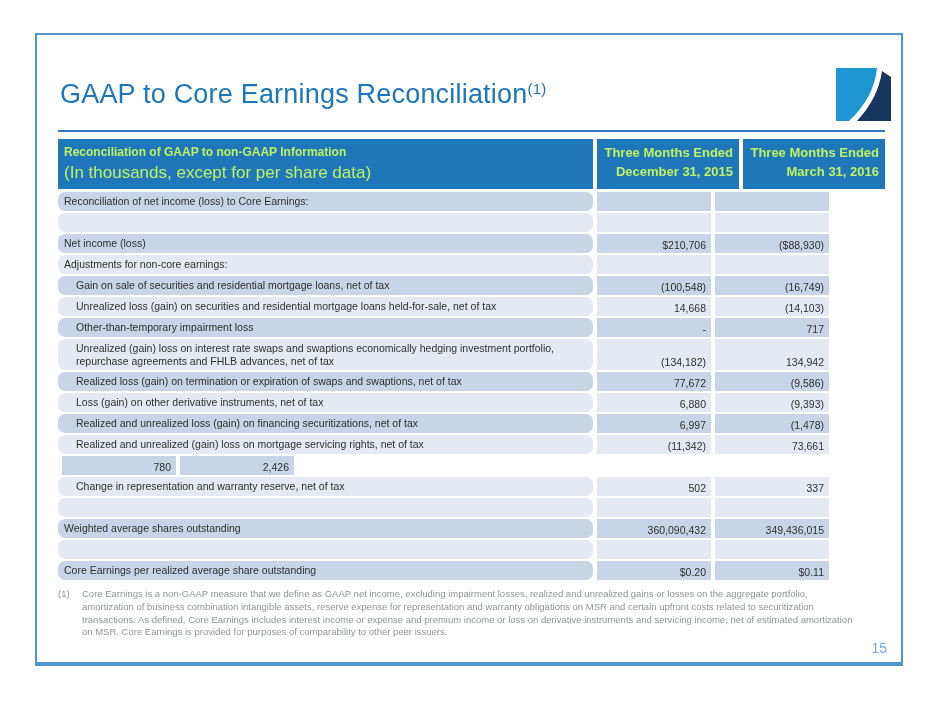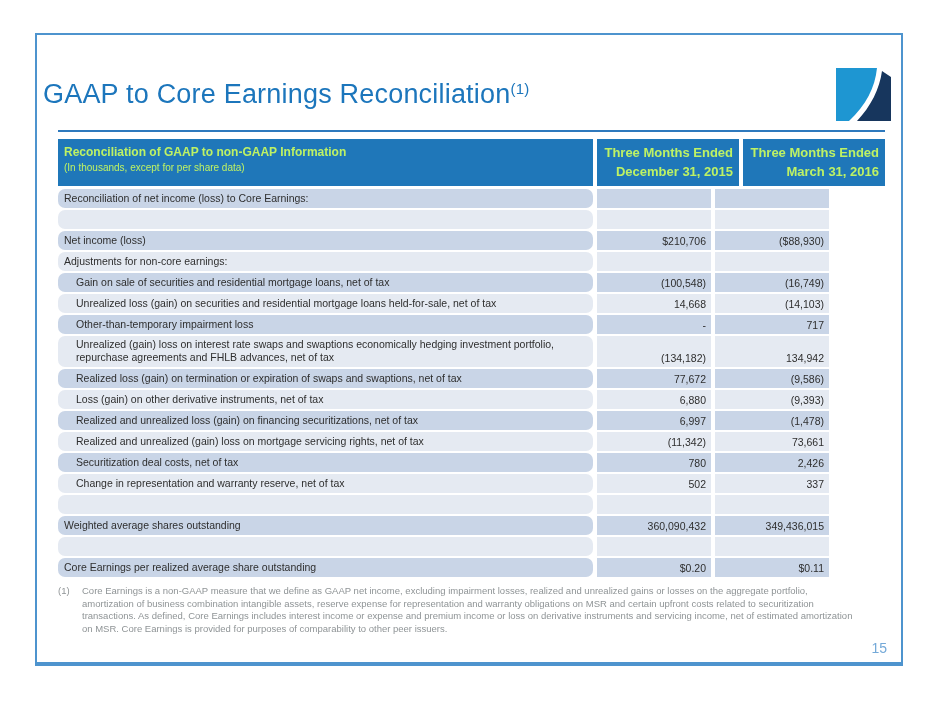--- a/index.html
+++ b/index.html
@@ -15,33 +15,33 @@
     --logo-light:#1e96d2;
     --logo-navy:#17365d;
   }
   *{box-sizing:border-box;margin:0;padding:0;}
   html,body{width:940px;height:705px;background:#ffffff;overflow:hidden;
     font-family:"Liberation Sans", sans-serif;}
   .frame{position:absolute;left:35px;top:33px;width:868px;height:633px;
     background:#fff;border:2px solid var(--frame-border);border-bottom-width:4px;
     overflow:hidden;}
   .logo{position:absolute;top:33px;right:10px;width:55px;height:53px;}
-  .slide-title{position:absolute;left:6px;top:44px;font-size:27px;
+  .slide-title{position:absolute;left:23px;top:44px;font-size:27px;
     color:var(--title-blue);letter-spacing:.2px;white-space:nowrap;}
   .slide-title sup{font-size:15px;vertical-align:9px;}
   .title-rule{position:absolute;left:21px;top:95px;width:827px;height:2px;
     background:var(--rule-blue);}
   .content{position:absolute;left:21px;top:104px;width:827px;}
 
   
   .thead{display:flex;margin-bottom:3px;}
   .hcell{background:var(--header-blue);color:#bef264;padding:5px 6px 4px 6px;min-height:42px;}
   .hlbl{flex:1;}
   .hlbl .l1{font-weight:bold;font-size:12px;line-height:1.45;}
-  .hlbl .l2{font-size:10px;line-height:1.4;}
+  .hlbl .l2{font-size:17px;line-height:1.4;}
   .hval{width:142px;text-align:right;font-weight:bold;font-size:13px;line-height:1.45;}
   .gap{width:4px;}
 
   
   .trow{display:flex;margin-bottom:2px;min-height:19px;}
   .tcell{font-size:10.5px;color:var(--text-dark);}
   .lbl{flex:1;padding:2.5px 6px;display:flex;align-items:center;line-height:1.25;border-radius:7px;}
   .vals{display:flex;width:288px;}
   .val{width:114px;padding:2.5px 5px;display:flex;align-items:flex-end;justify-content:flex-end;}
   .dark .tcell{background:var(--row-dark);}
@@ -196,21 +196,20 @@
         <div class="trow light indent">
           <div class="tcell lbl">Realized and unrealized (gain) loss on mortgage servicing rights, net of tax</div>
           <div class="gap"></div>
           <div class="vals">
             <div class="tcell val">(11,342)</div>
             <div class="gap"></div>
             <div class="tcell val">73,661</div>
           </div>
         </div>
         <div class="trow dark indent">
-          <div class="tcell lbl">Securitization deal costs, net of tax</div>
           <div class="gap"></div>
           <div class="vals">
             <div class="tcell val">780</div>
             <div class="gap"></div>
             <div class="tcell val">2,426</div>
           </div>
         </div>
         <div class="trow light indent">
           <div class="tcell lbl">Change in representation and warranty reserve, net of tax</div>
           <div class="gap"></div>

